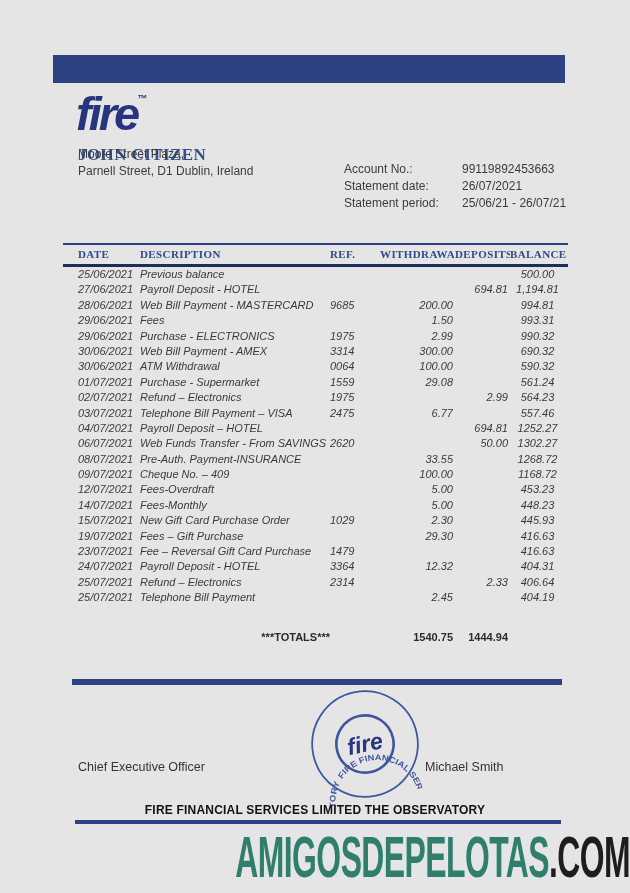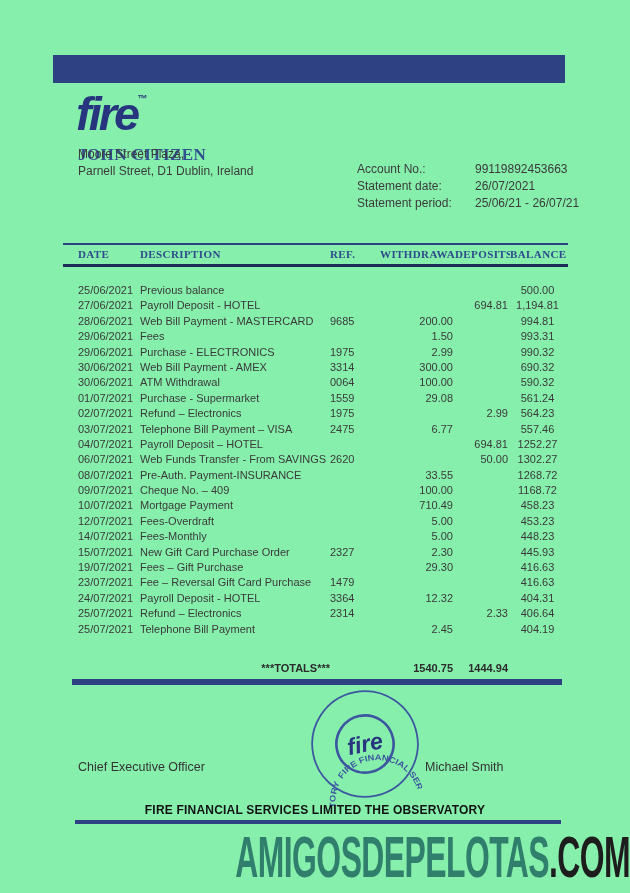--- a/index.html
+++ b/index.html
@@ -1,51 +1,51 @@
 <!DOCTYPE html>
 <html><head>
 <meta charset="utf-8">
 <style>
   * { margin:0; padding:0; box-sizing:border-box; }
   html,body { background:#ffffff; }
   .page {
-    position:relative; width:630px; height:893px; background:#86efac;
+    position:relative; width:630px; height:893px; background:#e5e5e5;
     font-family:"Liberation Sans", sans-serif; overflow:hidden;
   }
   .topbar { position:absolute; left:53px; top:55px; width:512px; height:28px; background:#2e4183; }
 
   .logo {
     position:absolute; left:76px; top:86px;
     font-size:47px; font-weight:bold; font-style:italic;
     color:#27357e; letter-spacing:-3px;
   }
   .logo .tm { font-size:10px; font-style:normal; letter-spacing:0; vertical-align:28px; }
 
   .customer-name {
     position:absolute; left:78px; top:145px;
     font-family:"Liberation Serif", serif; font-size:17px; font-weight:bold;
     color:#31508f; letter-spacing:0.4px;
   }
   .address { position:absolute; left:78px; top:146px; font-size:12px; color:#3b3b3b; line-height:17px; }
 
-  .account-info { position:absolute; left:357px; top:161px; font-size:12px; color:#3b3b3b; }
+  .account-info { position:absolute; left:344px; top:161px; font-size:12px; color:#3b3b3b; }
   .ai-row { display:flex; height:17px; line-height:17px; }
   .ai-label { width:118px; }
   .ai-value { }
 
   
   .table { position:absolute; left:63px; top:243px; width:505px; }
   .grid-row { display:grid; grid-template-columns:74px 193px 50px 75px 55px 58px; }
   .thead {
     border-top:2px solid #2e4183; border-bottom:3px solid #1d2d59;
     padding:3px 0 4px 0;
     font-family:"Liberation Serif", serif; font-weight:bold;
     font-size:11px; color:#2e4a8c; letter-spacing:0.4px;
   }
-  .tbody { padding-top:16px; }
+  .tbody { padding-top:0;font-style:italic; }
   .trow { height:15.4px; line-height:15.4px; font-size:11px; color:#3a3a3a; }
   .tcell { overflow:hidden; white-space:nowrap; }
   .c-date  { padding-left:15px; }
   .c-description { padding-left:3px; }
   .c-ref   { text-align:left; }
   .c-withdrawals { text-align:right; padding-right:2px; }
   .c-deposits    { text-align:right; padding-right:2px; }
   .c-balance     { text-align:center; padding-right:3px; }
   .totals-row { margin-top:23px; font-size:11px; font-weight:bold; color:#2b2b2b; height:16px; line-height:16px; }
   .totals-label { padding-left:53px;text-align:right; }
@@ -218,47 +218,39 @@
         </div>
         <div class="grid-row trow">
           <div class="tcell c-date">09/07/2021</div>
           <div class="tcell c-description">Cheque No. – 409</div>
           <div class="tcell c-ref"></div>
           <div class="tcell c-withdrawals">100.00</div>
           <div class="tcell c-deposits"></div>
           <div class="tcell c-balance">1168.72</div>
         </div>
         <div class="grid-row trow">
-          <div class="tcell c-date">10/07/2021</div>
-          <div class="tcell c-description">Mortgage Payment</div>
-          <div class="tcell c-ref"></div>
-          <div class="tcell c-withdrawals">710.49</div>
-          <div class="tcell c-deposits"></div>
-          <div class="tcell c-balance">458.23</div>
-        </div>
-        <div class="grid-row trow">
           <div class="tcell c-date">12/07/2021</div>
           <div class="tcell c-description">Fees-Overdraft</div>
           <div class="tcell c-ref"></div>
           <div class="tcell c-withdrawals">5.00</div>
           <div class="tcell c-deposits"></div>
           <div class="tcell c-balance">453.23</div>
         </div>
         <div class="grid-row trow">
           <div class="tcell c-date">14/07/2021</div>
           <div class="tcell c-description">Fees-Monthly</div>
           <div class="tcell c-ref"></div>
           <div class="tcell c-withdrawals">5.00</div>
           <div class="tcell c-deposits"></div>
           <div class="tcell c-balance">448.23</div>
         </div>
         <div class="grid-row trow">
           <div class="tcell c-date">15/07/2021</div>
           <div class="tcell c-description">New Gift Card Purchase Order</div>
-          <div class="tcell c-ref">2327</div>
+          <div class="tcell c-ref">1029</div>
           <div class="tcell c-withdrawals">2.30</div>
           <div class="tcell c-deposits"></div>
           <div class="tcell c-balance">445.93</div>
         </div>
         <div class="grid-row trow">
           <div class="tcell c-date">19/07/2021</div>
           <div class="tcell c-description">Fees – Gift Purchase</div>
           <div class="tcell c-ref"></div>
           <div class="tcell c-withdrawals">29.30</div>
           <div class="tcell c-deposits"></div>

